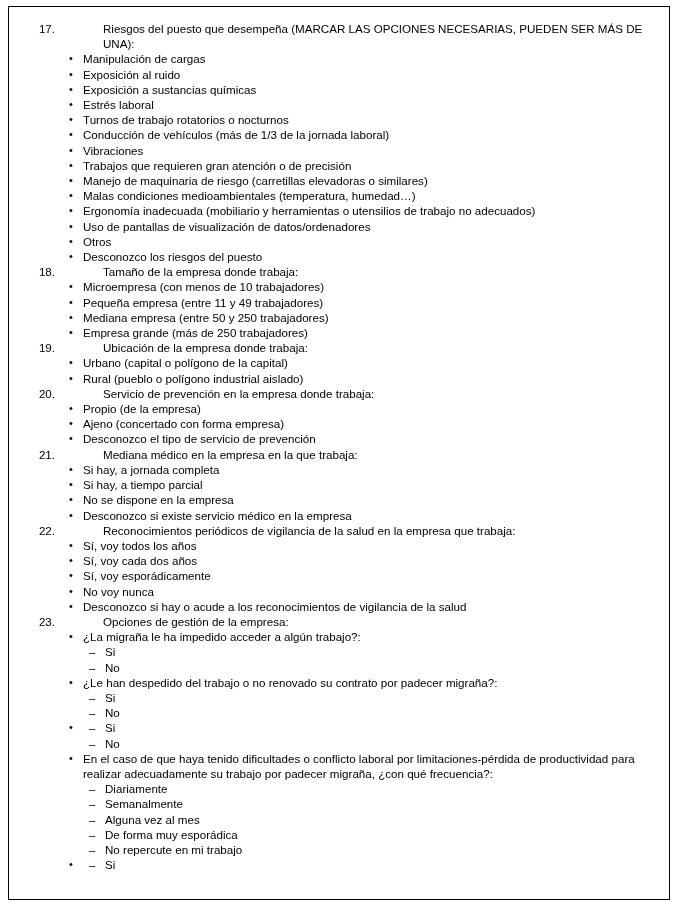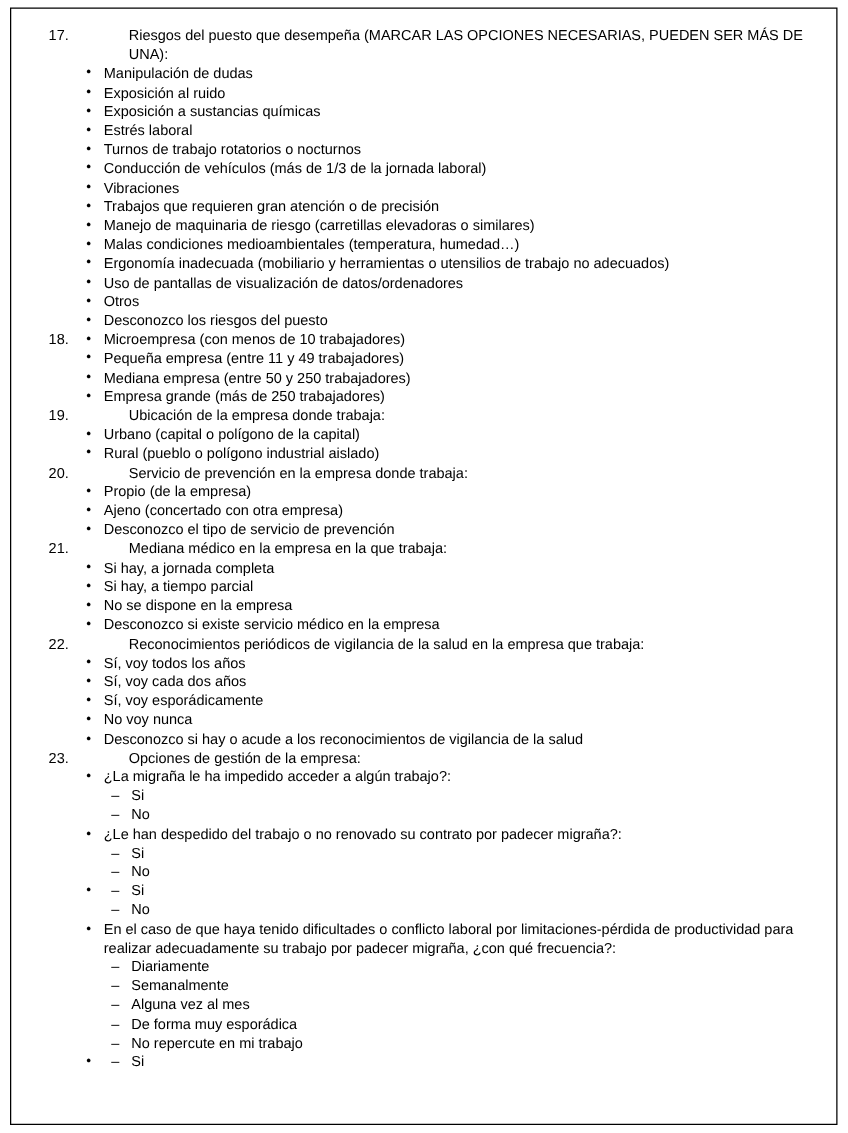--- a/index.html
+++ b/index.html
@@ -105,21 +105,21 @@
 <div class="page">
   <div class="sheet">
     <div class="content">
       <ol class="questions" id="qlist">
           <li class="question">
             <span class="qnum">17.</span>
             <span class="qtext">Riesgos del puesto que desempeña (MARCAR LAS OPCIONES NECESARIAS, PUEDEN SER MÁS DE UNA):</span>
             <ul class="opts">
               <li>
                 <span class="bullet">•</span>
-                <span class="opt-label">Manipulación de dudas</span>
+                <span class="opt-label">Manipulación de cargas</span>
               </li>
               <li>
                 <span class="bullet">•</span>
                 <span class="opt-label">Exposición al ruido</span>
               </li>
               <li>
                 <span class="bullet">•</span>
                 <span class="opt-label">Exposición a sustancias químicas</span>
               </li>
               <li>
@@ -163,20 +163,21 @@
                 <span class="opt-label">Otros</span>
               </li>
               <li>
                 <span class="bullet">•</span>
                 <span class="opt-label">Desconozco los riesgos del puesto</span>
               </li>
             </ul>
           </li>
           <li class="question">
             <span class="qnum">18.</span>
+            <span class="qtext">Tamaño de la empresa donde trabaja:</span>
             <ul class="opts">
               <li>
                 <span class="bullet">•</span>
                 <span class="opt-label">Microempresa (con menos de 10 trabajadores)</span>
               </li>
               <li>
                 <span class="bullet">•</span>
                 <span class="opt-label">Pequeña empresa (entre 11 y 49 trabajadores)</span>
               </li>
               <li>
@@ -206,21 +207,21 @@
           <li class="question">
             <span class="qnum">20.</span>
             <span class="qtext">Servicio de prevención en la empresa donde trabaja:</span>
             <ul class="opts">
               <li>
                 <span class="bullet">•</span>
                 <span class="opt-label">Propio (de la empresa)</span>
               </li>
               <li>
                 <span class="bullet">•</span>
-                <span class="opt-label">Ajeno (concertado con otra empresa)</span>
+                <span class="opt-label">Ajeno (concertado con forma empresa)</span>
               </li>
               <li>
                 <span class="bullet">•</span>
                 <span class="opt-label">Desconozco el tipo de servicio de prevención</span>
               </li>
             </ul>
           </li>
           <li class="question">
             <span class="qnum">21.</span>
             <span class="qtext">Mediana médico en la empresa en la que trabaja:</span>

